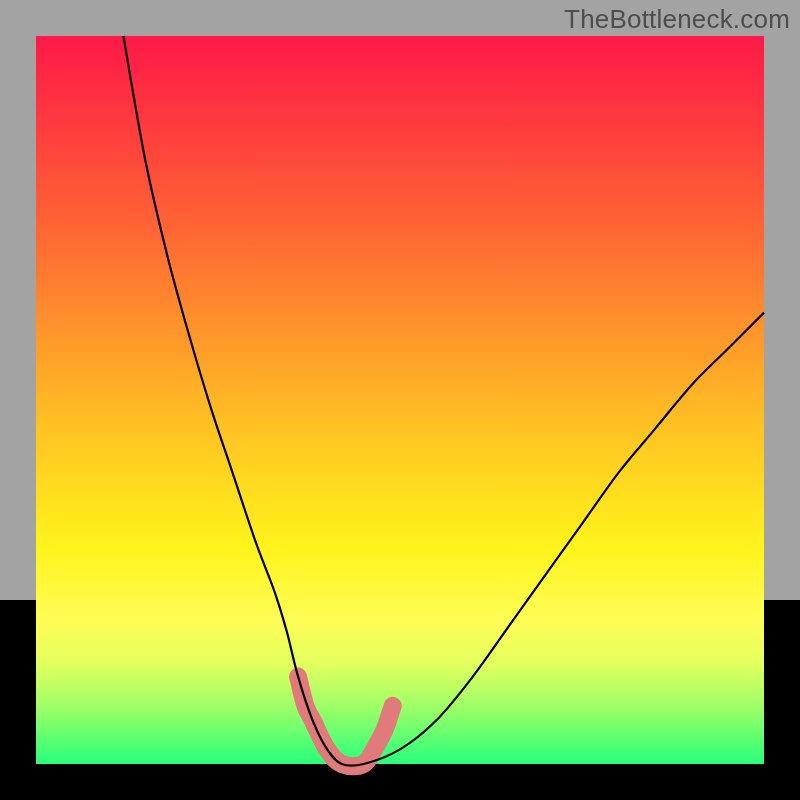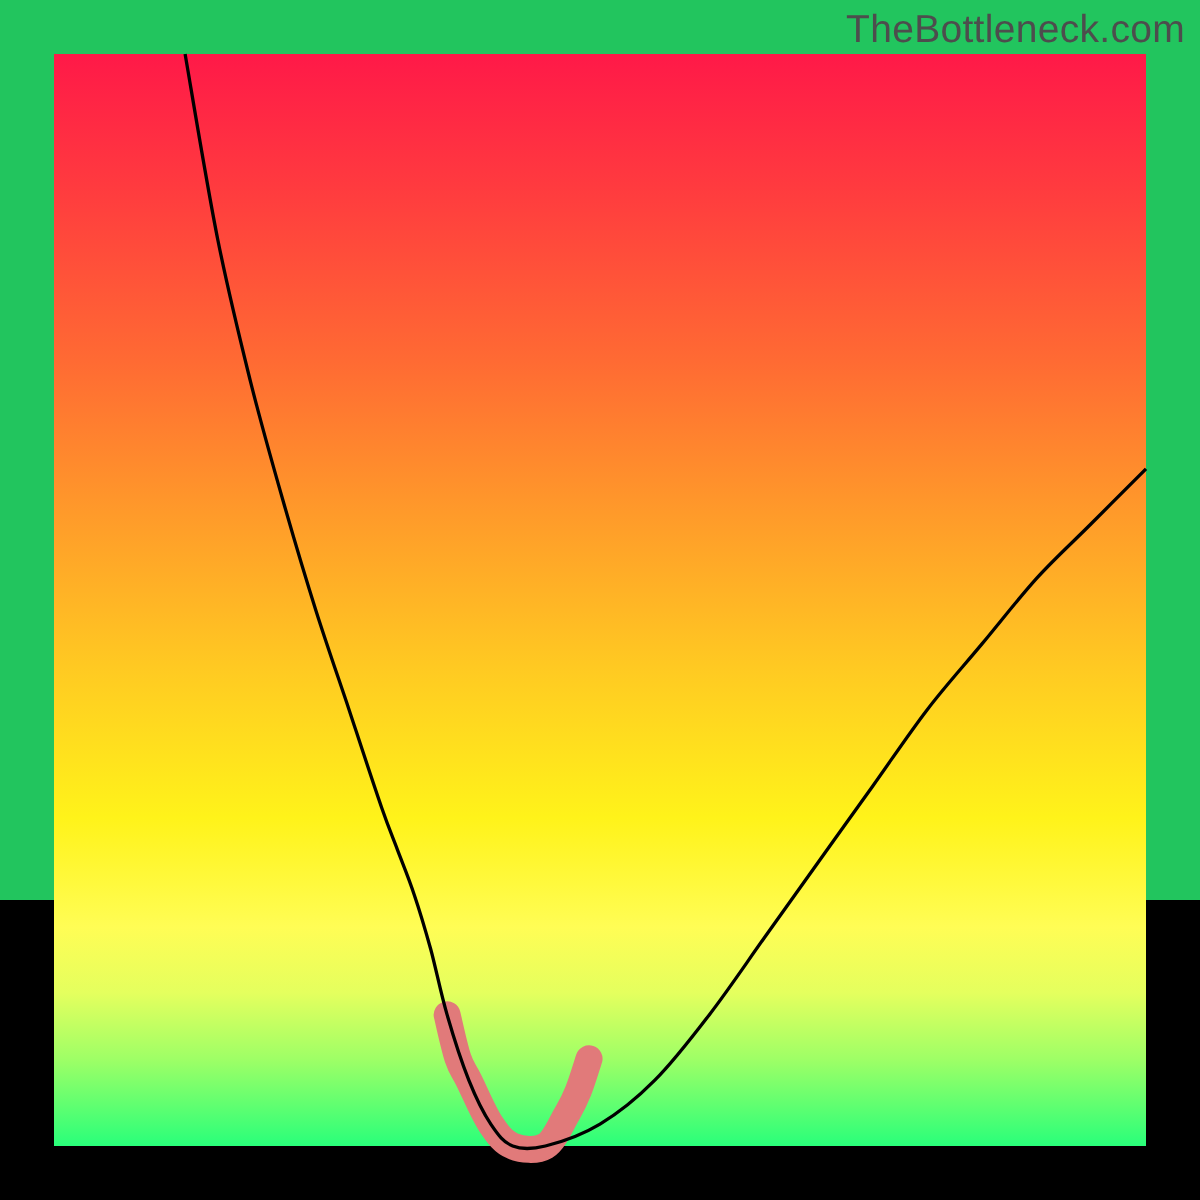--- a/index.html
+++ b/index.html
@@ -8,21 +8,21 @@
     width: 800px;
     height: 800px;
     background: #000;
     overflow: hidden;
     font-family: Arial, Helvetica, sans-serif;
   }
   .frame {
     position: relative;
     width: 800px;
     height: 600px;
-    background: #22c55e;
+    background: #a3a3a3;
     text-align: right;
   }
   .watermark {
     position: absolute;
     top: 4px;
     right: 10px;
     color: #4d4d4d;
     font-size: 26px;
     font-weight: 500;
     letter-spacing: 0.2px;

